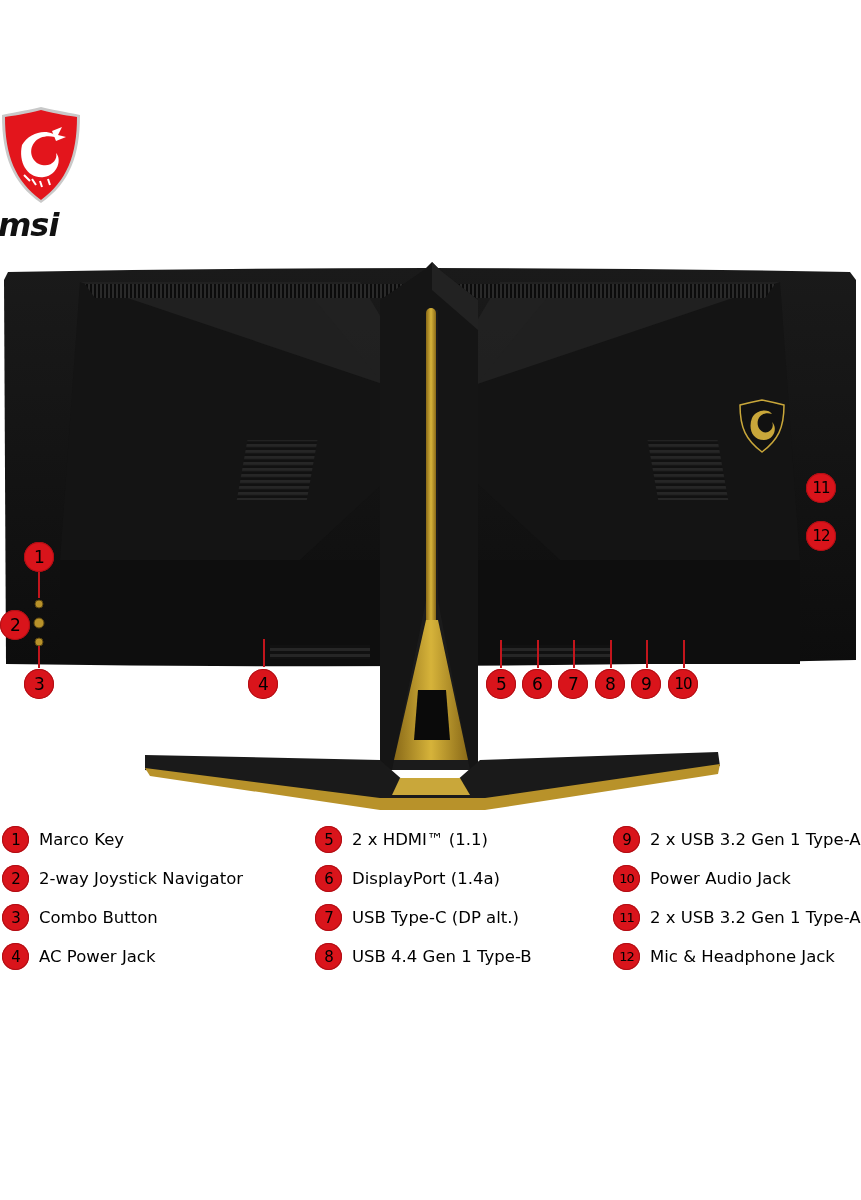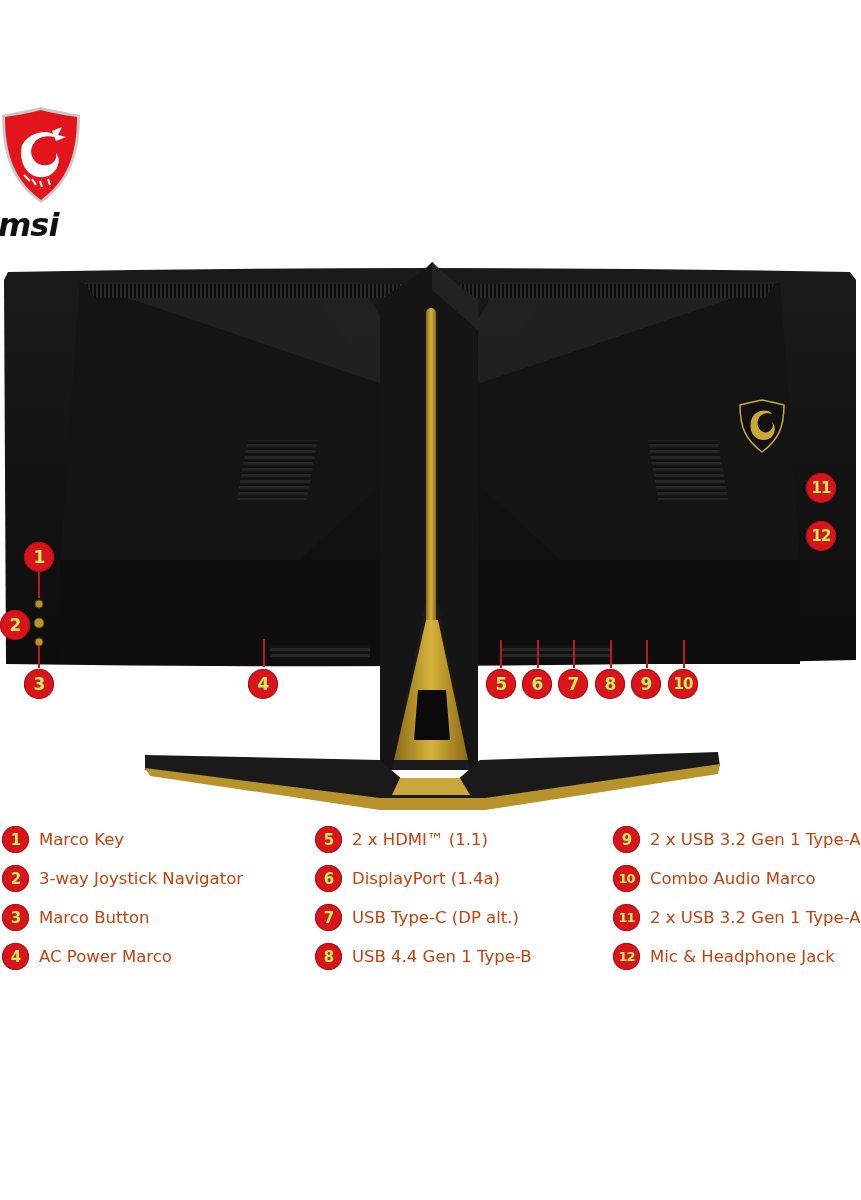--- a/index.html
+++ b/index.html
@@ -5,31 +5,31 @@
     html, body { margin:0; padding:0; background:#ffffff; }
     body { width:861px; height:1200px; position:relative; overflow:hidden; font-family:"DejaVu Sans", sans-serif; }
 
     .logo { position:absolute; left:0; top:105px; width:82px; }
     .logo-shield { position:absolute; left:0; top:0; }
     .logo-text { position:absolute; left:-2px; top:104px; font-family:"DejaVu Sans", sans-serif; font-weight:bold; font-style:italic; font-size:32px; letter-spacing:-1px; color:#111; line-height:1; }
 
     .product { position:absolute; left:0; top:255px; width:861px; height:560px; }
 
     .badge { position:absolute; width:30px; height:30px; border-radius:50%; background:#d9141b;
-             color:#bef264; font-family:"DejaVu Sans", sans-serif; font-weight:bold; font-size:17px;
+             color:#000000; font-family:"DejaVu Sans", sans-serif; font-weight:normal; font-size:17px;
              display:flex; align-items:center; justify-content:center; letter-spacing:-1px;
              box-shadow:0 0 0 1px #b00e14 inset; }
     .badge.sm { font-size:15px; }
     .leader { position:absolute; width:1.5px; background:#c2151c; }
 
     .legend { position:absolute; top:826px; }
     .legend-item { position:absolute; display:flex; align-items:center; white-space:nowrap; }
     .legend-item .badge { position:static; width:27px; height:27px; font-size:15px; margin-right:10px; }
     .legend-item .badge.sm { font-size:13px; }
-    .legend-label { font-family:"DejaVu Sans", sans-serif; font-size:16.5px; color:#c2410c; }
+    .legend-label { font-family:"DejaVu Sans", sans-serif; font-size:16.5px; color:#000000; }
   </style>
 </head>
 <body>
 
 <div class="logo">
   <svg class="logo-shield" width="82" height="100" viewBox="0 0 82 100">
     <path d="M41 2 C58 6 72 8 80 10 C80 50 70 78 41 98 C12 78 2 50 2 10 C10 8 24 6 41 2 Z" fill="#c9c9c9"></path>
     <path d="M41 5 C57 9 70 11 77 12 C77 50 67 76 41 95 C15 76 5 50 5 12 C12 11 25 9 41 5 Z" fill="#e3151c"></path>
     <path d="M22 40 C30 26 50 22 60 34 C52 30 40 30 34 38 C28 46 32 58 42 60 C52 62 58 54 56 48 C62 54 58 70 44 72 C28 74 18 58 22 40 Z" fill="#ffffff"></path>
     <path d="M52 26 L62 22 L58 30 L66 32 L56 36 Z" fill="#ffffff"></path>
@@ -123,29 +123,29 @@
   <div class="badge sm" style="left:806px; top:266px;">12</div>
 </div>
 
 <div class="legend">
   <div class="legend-item" style="left:2px; top:0px;">
     <div class="badge">1</div>
     <span class="legend-label">Marco Key</span>
   </div>
   <div class="legend-item" style="left:2px; top:39px;">
     <div class="badge">2</div>
-    <span class="legend-label">3-way Joystick Navigator</span>
+    <span class="legend-label">2-way Joystick Navigator</span>
   </div>
   <div class="legend-item" style="left:2px; top:78px;">
     <div class="badge">3</div>
-    <span class="legend-label">Marco Button</span>
+    <span class="legend-label">Combo Button</span>
   </div>
   <div class="legend-item" style="left:2px; top:117px;">
     <div class="badge">4</div>
-    <span class="legend-label">AC Power Marco</span>
+    <span class="legend-label">AC Power Jack</span>
   </div>
 
   <div class="legend-item" style="left:315px; top:0px;">
     <div class="badge">5</div>
     <span class="legend-label">2 x HDMI™ (1.1)</span>
   </div>
   <div class="legend-item" style="left:315px; top:39px;">
     <div class="badge">6</div>
     <span class="legend-label">DisplayPort (1.4a)</span>
   </div>
@@ -157,21 +157,21 @@
     <div class="badge">8</div>
     <span class="legend-label">USB 4.4 Gen 1 Type-B</span>
   </div>
 
   <div class="legend-item" style="left:613px; top:0px;">
     <div class="badge">9</div>
     <span class="legend-label">2 x USB 3.2 Gen 1 Type-A</span>
   </div>
   <div class="legend-item" style="left:613px; top:39px;">
     <div class="badge sm">10</div>
-    <span class="legend-label">Combo Audio Marco</span>
+    <span class="legend-label">Power Audio Jack</span>
   </div>
   <div class="legend-item" style="left:613px; top:78px;">
     <div class="badge sm">11</div>
     <span class="legend-label">2 x USB 3.2 Gen 1 Type-A</span>
   </div>
   <div class="legend-item" style="left:613px; top:117px;">
     <div class="badge sm">12</div>
     <span class="legend-label">Mic &amp; Headphone Jack</span>
   </div>
 </div>

